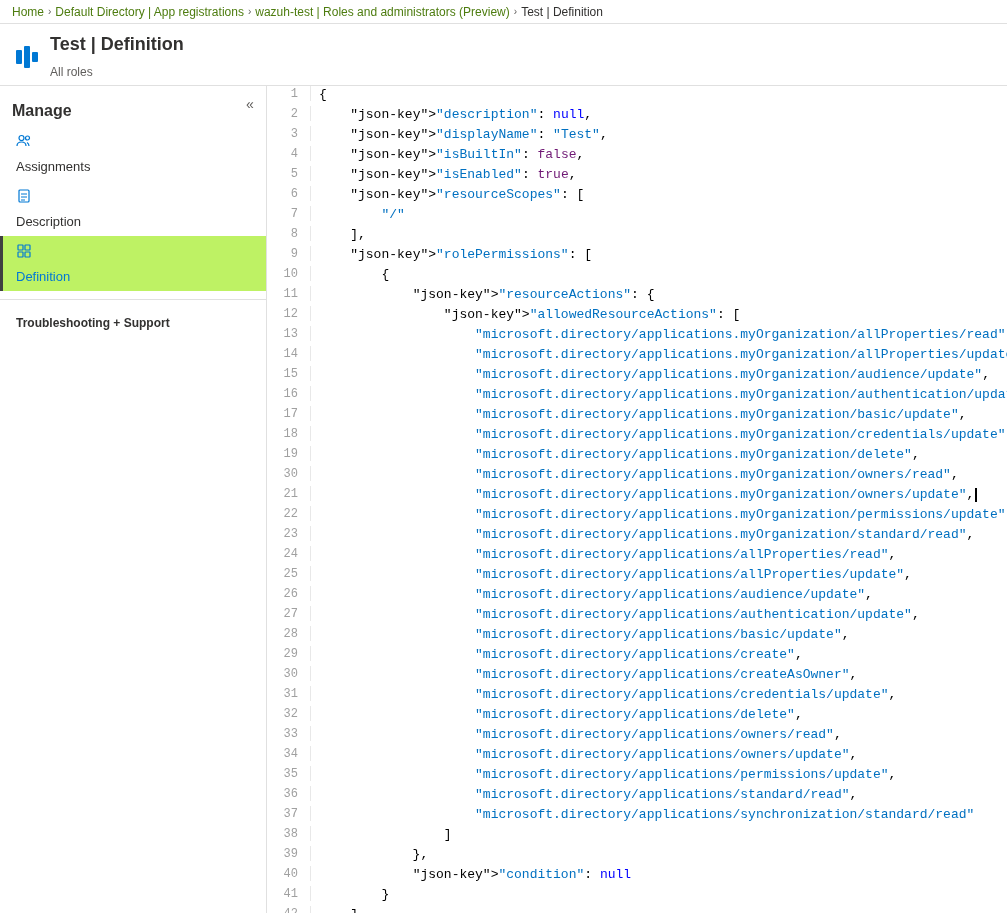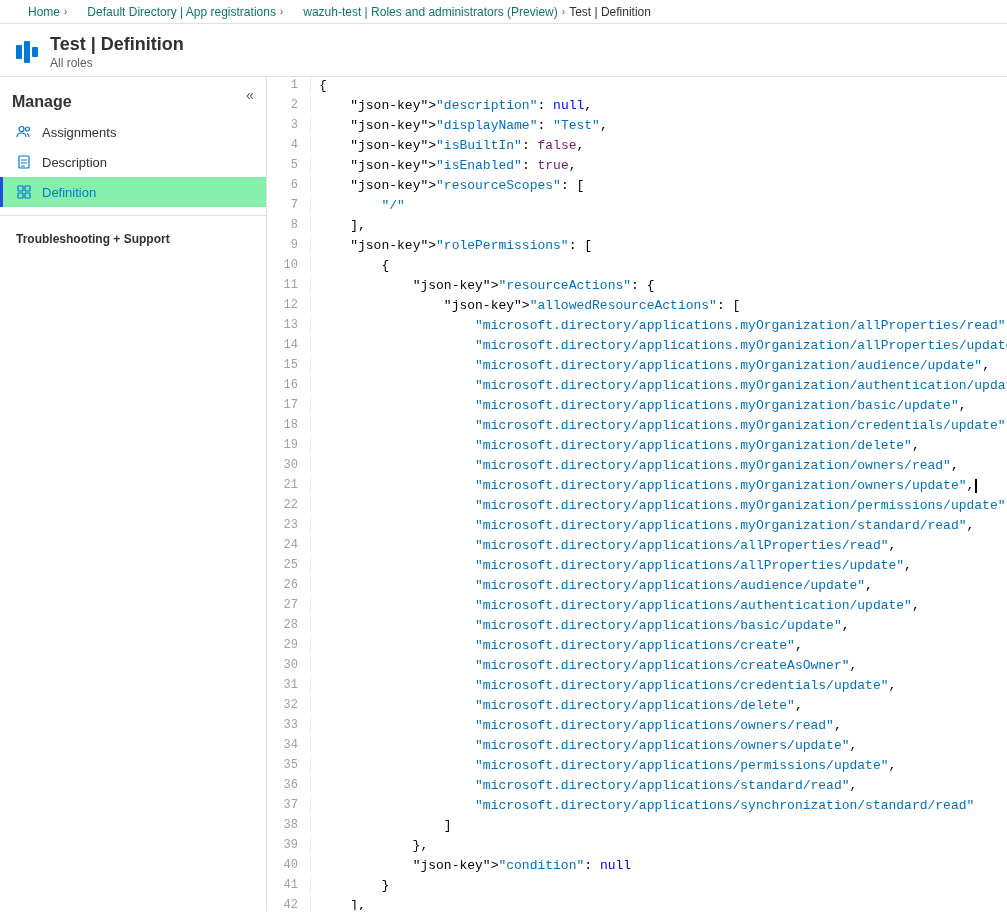--- a/index.html
+++ b/index.html
@@ -11,21 +11,21 @@
       border-bottom: 1px solid #e0e0e0;
       padding: 4px 12px;
       display: flex;
       align-items: center;
       gap: 4px;
       font-size: 12px;
       color: #0078d4;
       height: 24px;
     }
     .breadcrumb-bar span { color: #605e5c; }
-    .breadcrumb-bar a { color: #0f766e; text-decoration: none; cursor: pointer; margin-left: 16px; }
+    .breadcrumb-bar a { color: #4d7c0f; text-decoration: none; cursor: pointer; }
     .breadcrumb-sep { color: #605e5c; font-size: 10px; }
 
     
     .page-header {
       padding: 10px 16px 6px 16px;
       border-bottom: 1px solid #e0e0e0;
       display: flex;
       align-items: center;
       gap: 12px;
       background: #fff;
@@ -37,21 +37,21 @@
     }
     .header-icon .bar {
       width: 6px;
       background: #0078d4;
       border-radius: 1px;
     }
     .header-icon .bar:nth-child(1) { height: 14px; }
     .header-icon .bar:nth-child(2) { height: 20px; }
     .header-icon .bar:nth-child(3) { height: 10px; }
     .header-title-area h1 { font-size: 18px; font-weight: 600; color: #323130; }
-    .header-title-area p { font-size: 12px; color: #605e5c; margin-top: 1px; }
+    .header-title-area p { font-size: 12px; color: #605e5c; margin-top: 10px; }
 
     
     .main-layout {
       display: flex;
       height: calc(913px - 80px);
       overflow: hidden;
     }
 
     
     .sidebar {
@@ -78,31 +78,32 @@
       background: transparent;
     }
     .sidebar-section-label {
       font-size: 16px;
       font-weight: 600;
       color: #323130;
       padding: 16px 12px 6px 12px;
     }
     .sidebar-item {
       display: flex;
-      align-items: flex-end;
+      align-items: flex-start;
       gap: 10px;
       padding: 7px 12px 7px 16px;
       cursor: pointer;
       color: #323130;
       font-size: 13px;
+      flex-direction: column;
     }
     .sidebar-item.active {
-      background: #86efac;
+      background: #bef264;
       color: #0078d4;
-      border-left: 3px solid #1d4ed8;
+      border-left: 3px solid #404040;
       padding-left: 13px;
     }
     .sidebar-item .icon {
       width: 16px;
       height: 16px;
       display: flex;
       align-items: center;
       justify-content: center;
       flex-shrink: 0;
     }

